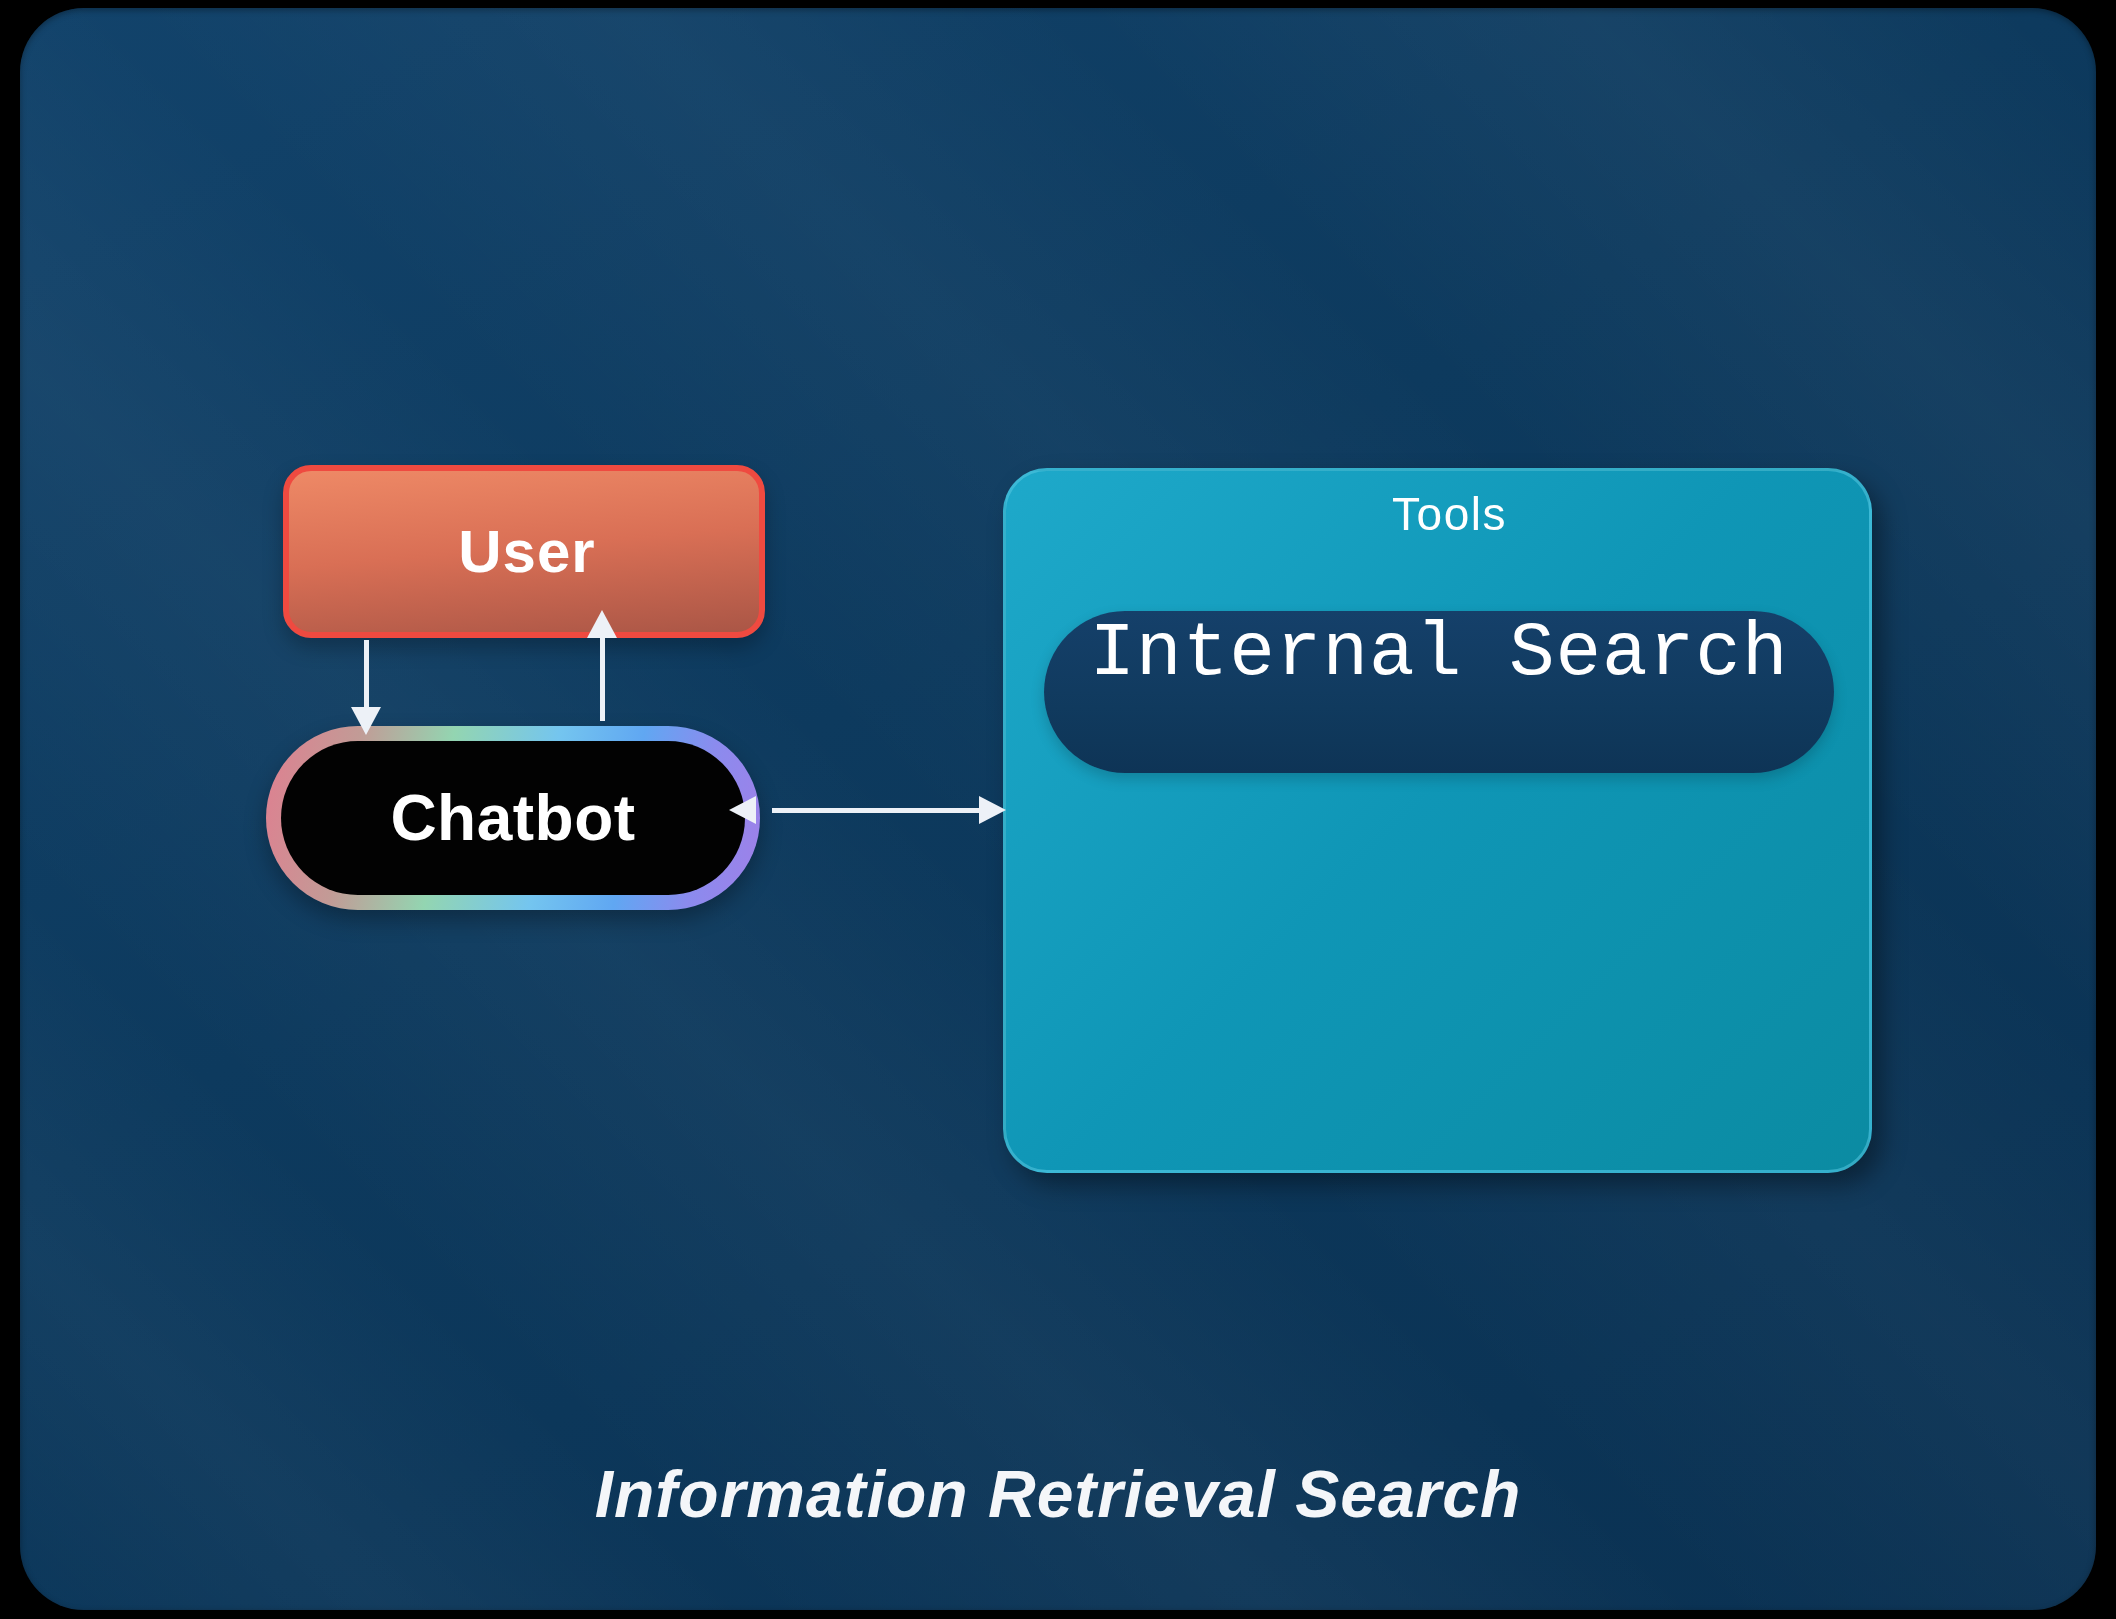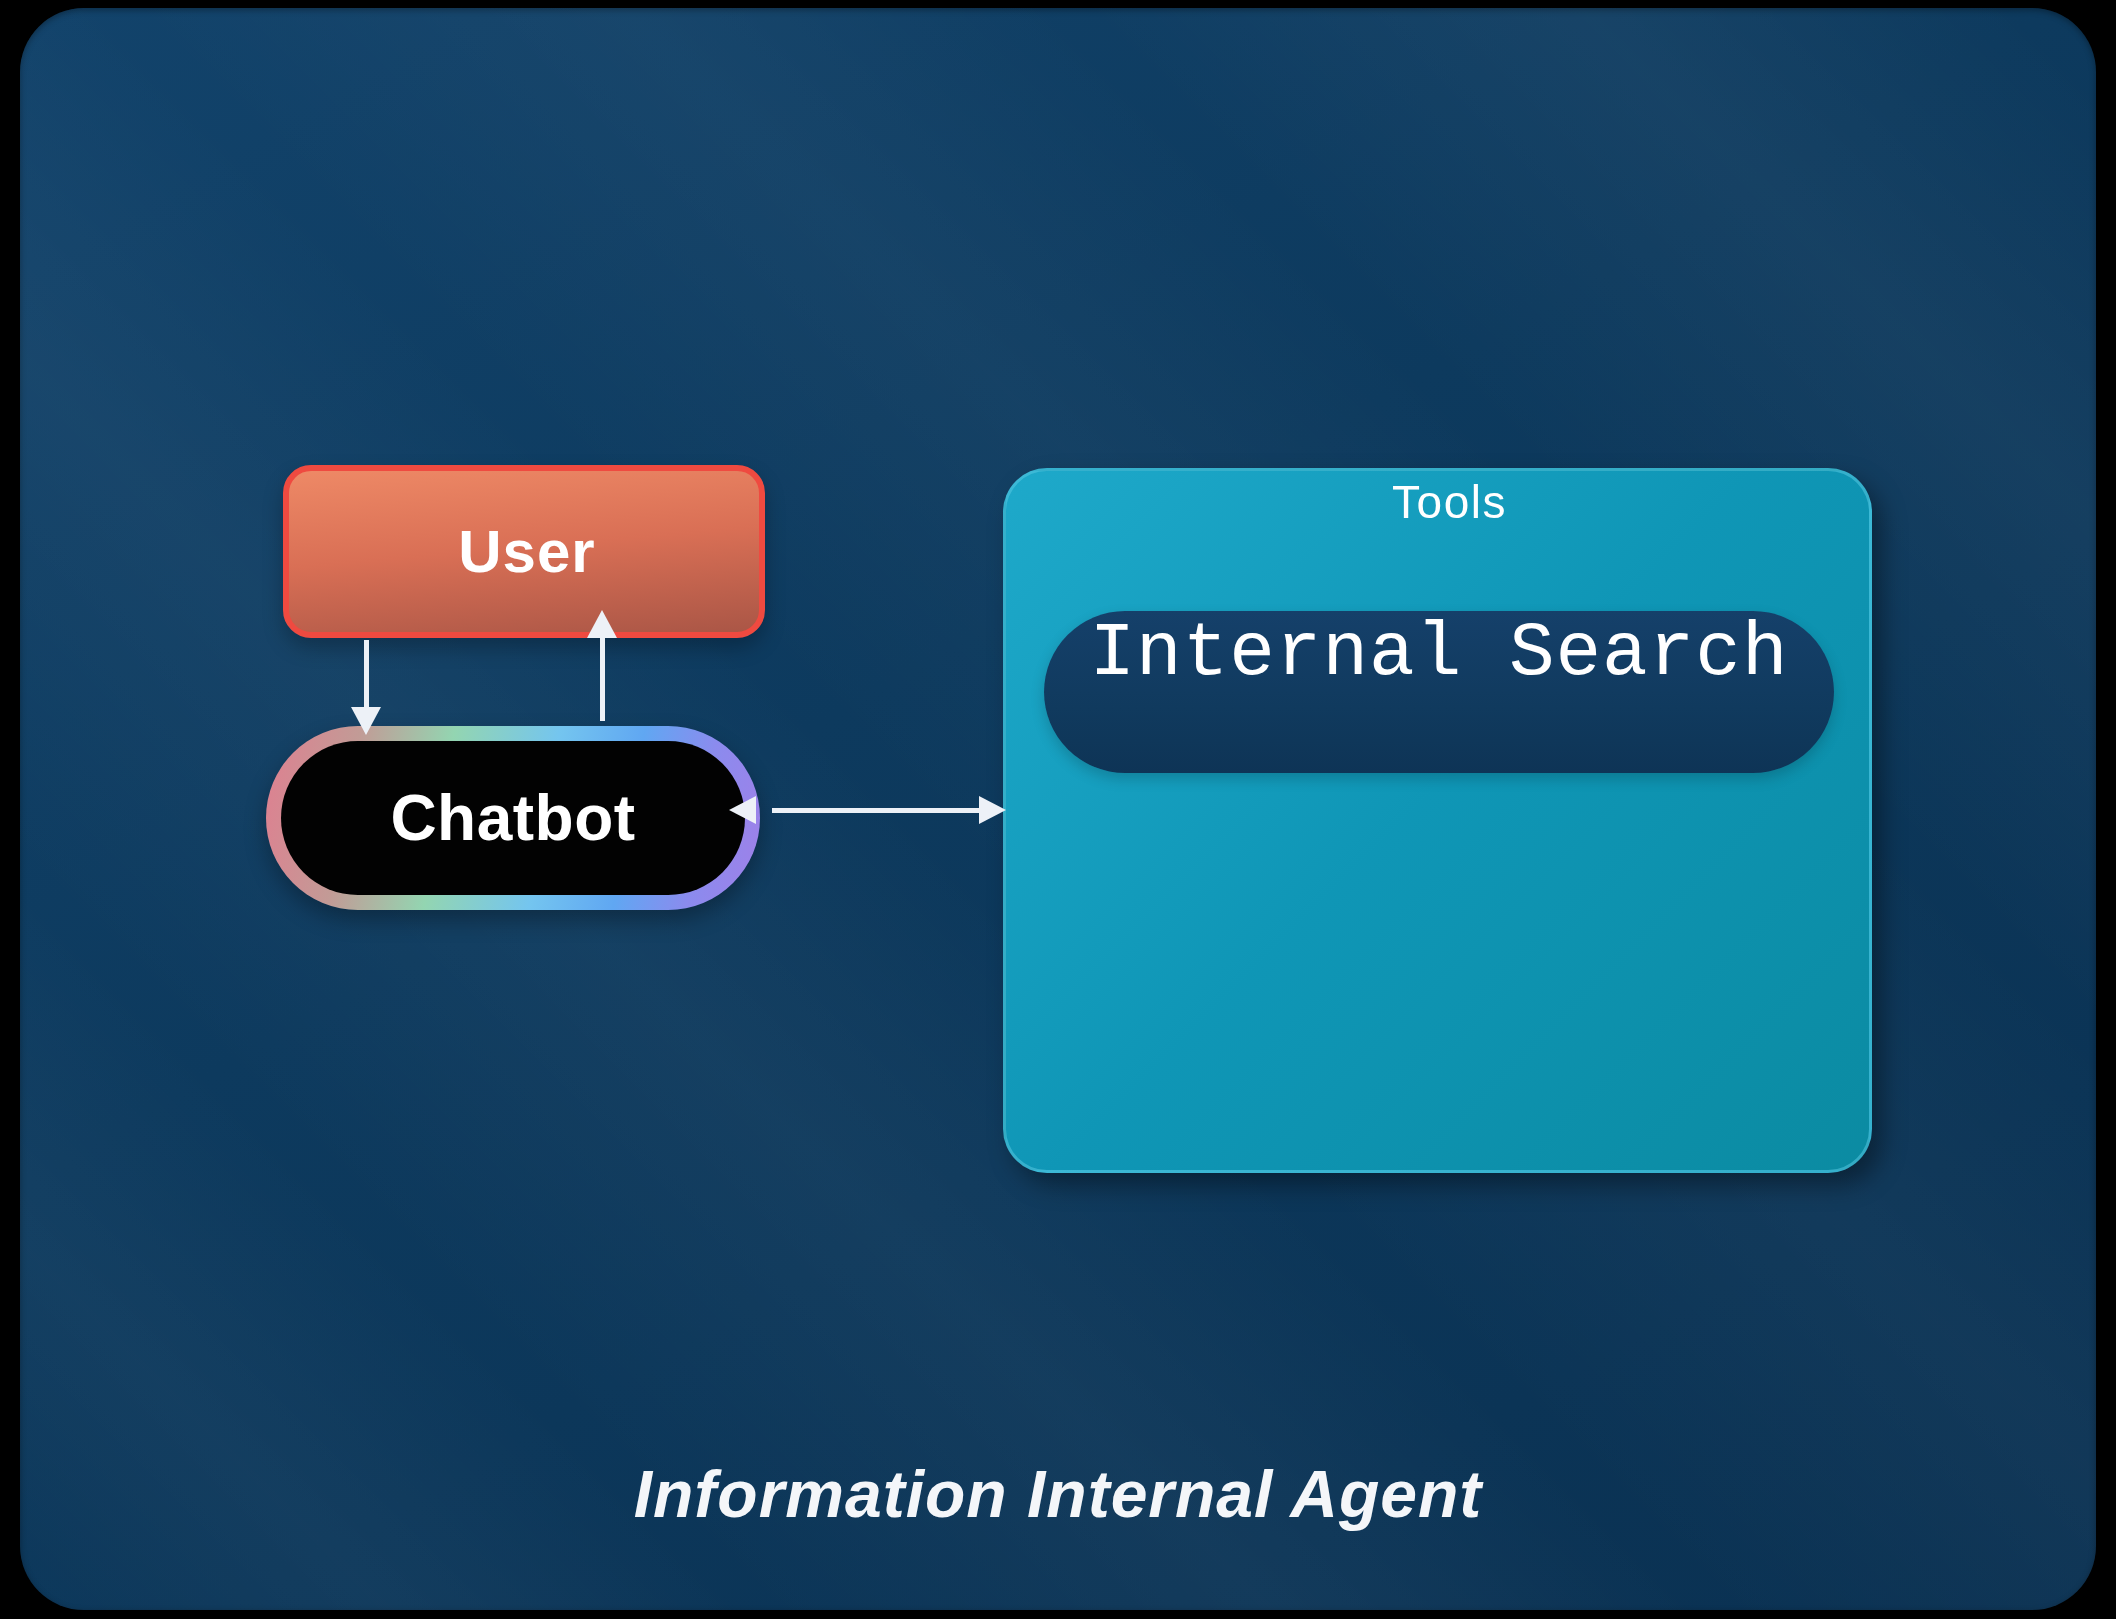--- a/index.html
+++ b/index.html
@@ -54,21 +54,21 @@
 
   
   .tools-box {
     position:absolute; left:983px; top:460px; width:869px; height:705px;
     box-sizing:border-box; border:3px solid rgba(86,198,224,0.55);
     border-radius:44px;
     background:linear-gradient(135deg, #1ea9ca 0%, #0f96b6 48%, #0b8ba2 100%);
     box-shadow:10px 12px 24px rgba(0,0,0,0.38);
   }
   .tools-title {
-    position:absolute; left:0; right:0; top:4px; text-align:center;
+    position:absolute; left:0; right:0; top:16px; text-align:center;
     color:#fff; font-size:46px; font-weight:300; letter-spacing:1.5px;padding-left:24px;
   }
   .tool-pill {
     position:absolute; left:38px; width:790px; height:162px;
     border-radius:81px;
     background:linear-gradient(180deg, #15406a 0%, #103a5e 60%, #0e3456 100%);
     display:flex; align-items:flex-start; justify-content:center;
     box-shadow:0 6px 14px rgba(0,0,0,0.18);
     font-family:Liberation Mono, monospace;
   }
@@ -124,16 +124,16 @@
       <div class="arrow-line-v" style="left:580px; top:629px; height:84px;"></div>
       <div class="arrowhead head-up" style="left:567px; top:602px;"></div>
     </div>
 
     <div>
       <div class="arrow-line-h" style="left:752px; top:800px; width:212px;"></div>
       <div class="arrowhead head-left" style="left:709px; top:788px;"></div>
       <div class="arrowhead head-right" style="left:959px; top:788px;"></div>
     </div>
 
-    <div class="diagram-title">Information Internal Agent</div>
+    <div class="diagram-title">Information Retrieval Search</div>
 
   </div>
 </div>
 
 </body></html>

